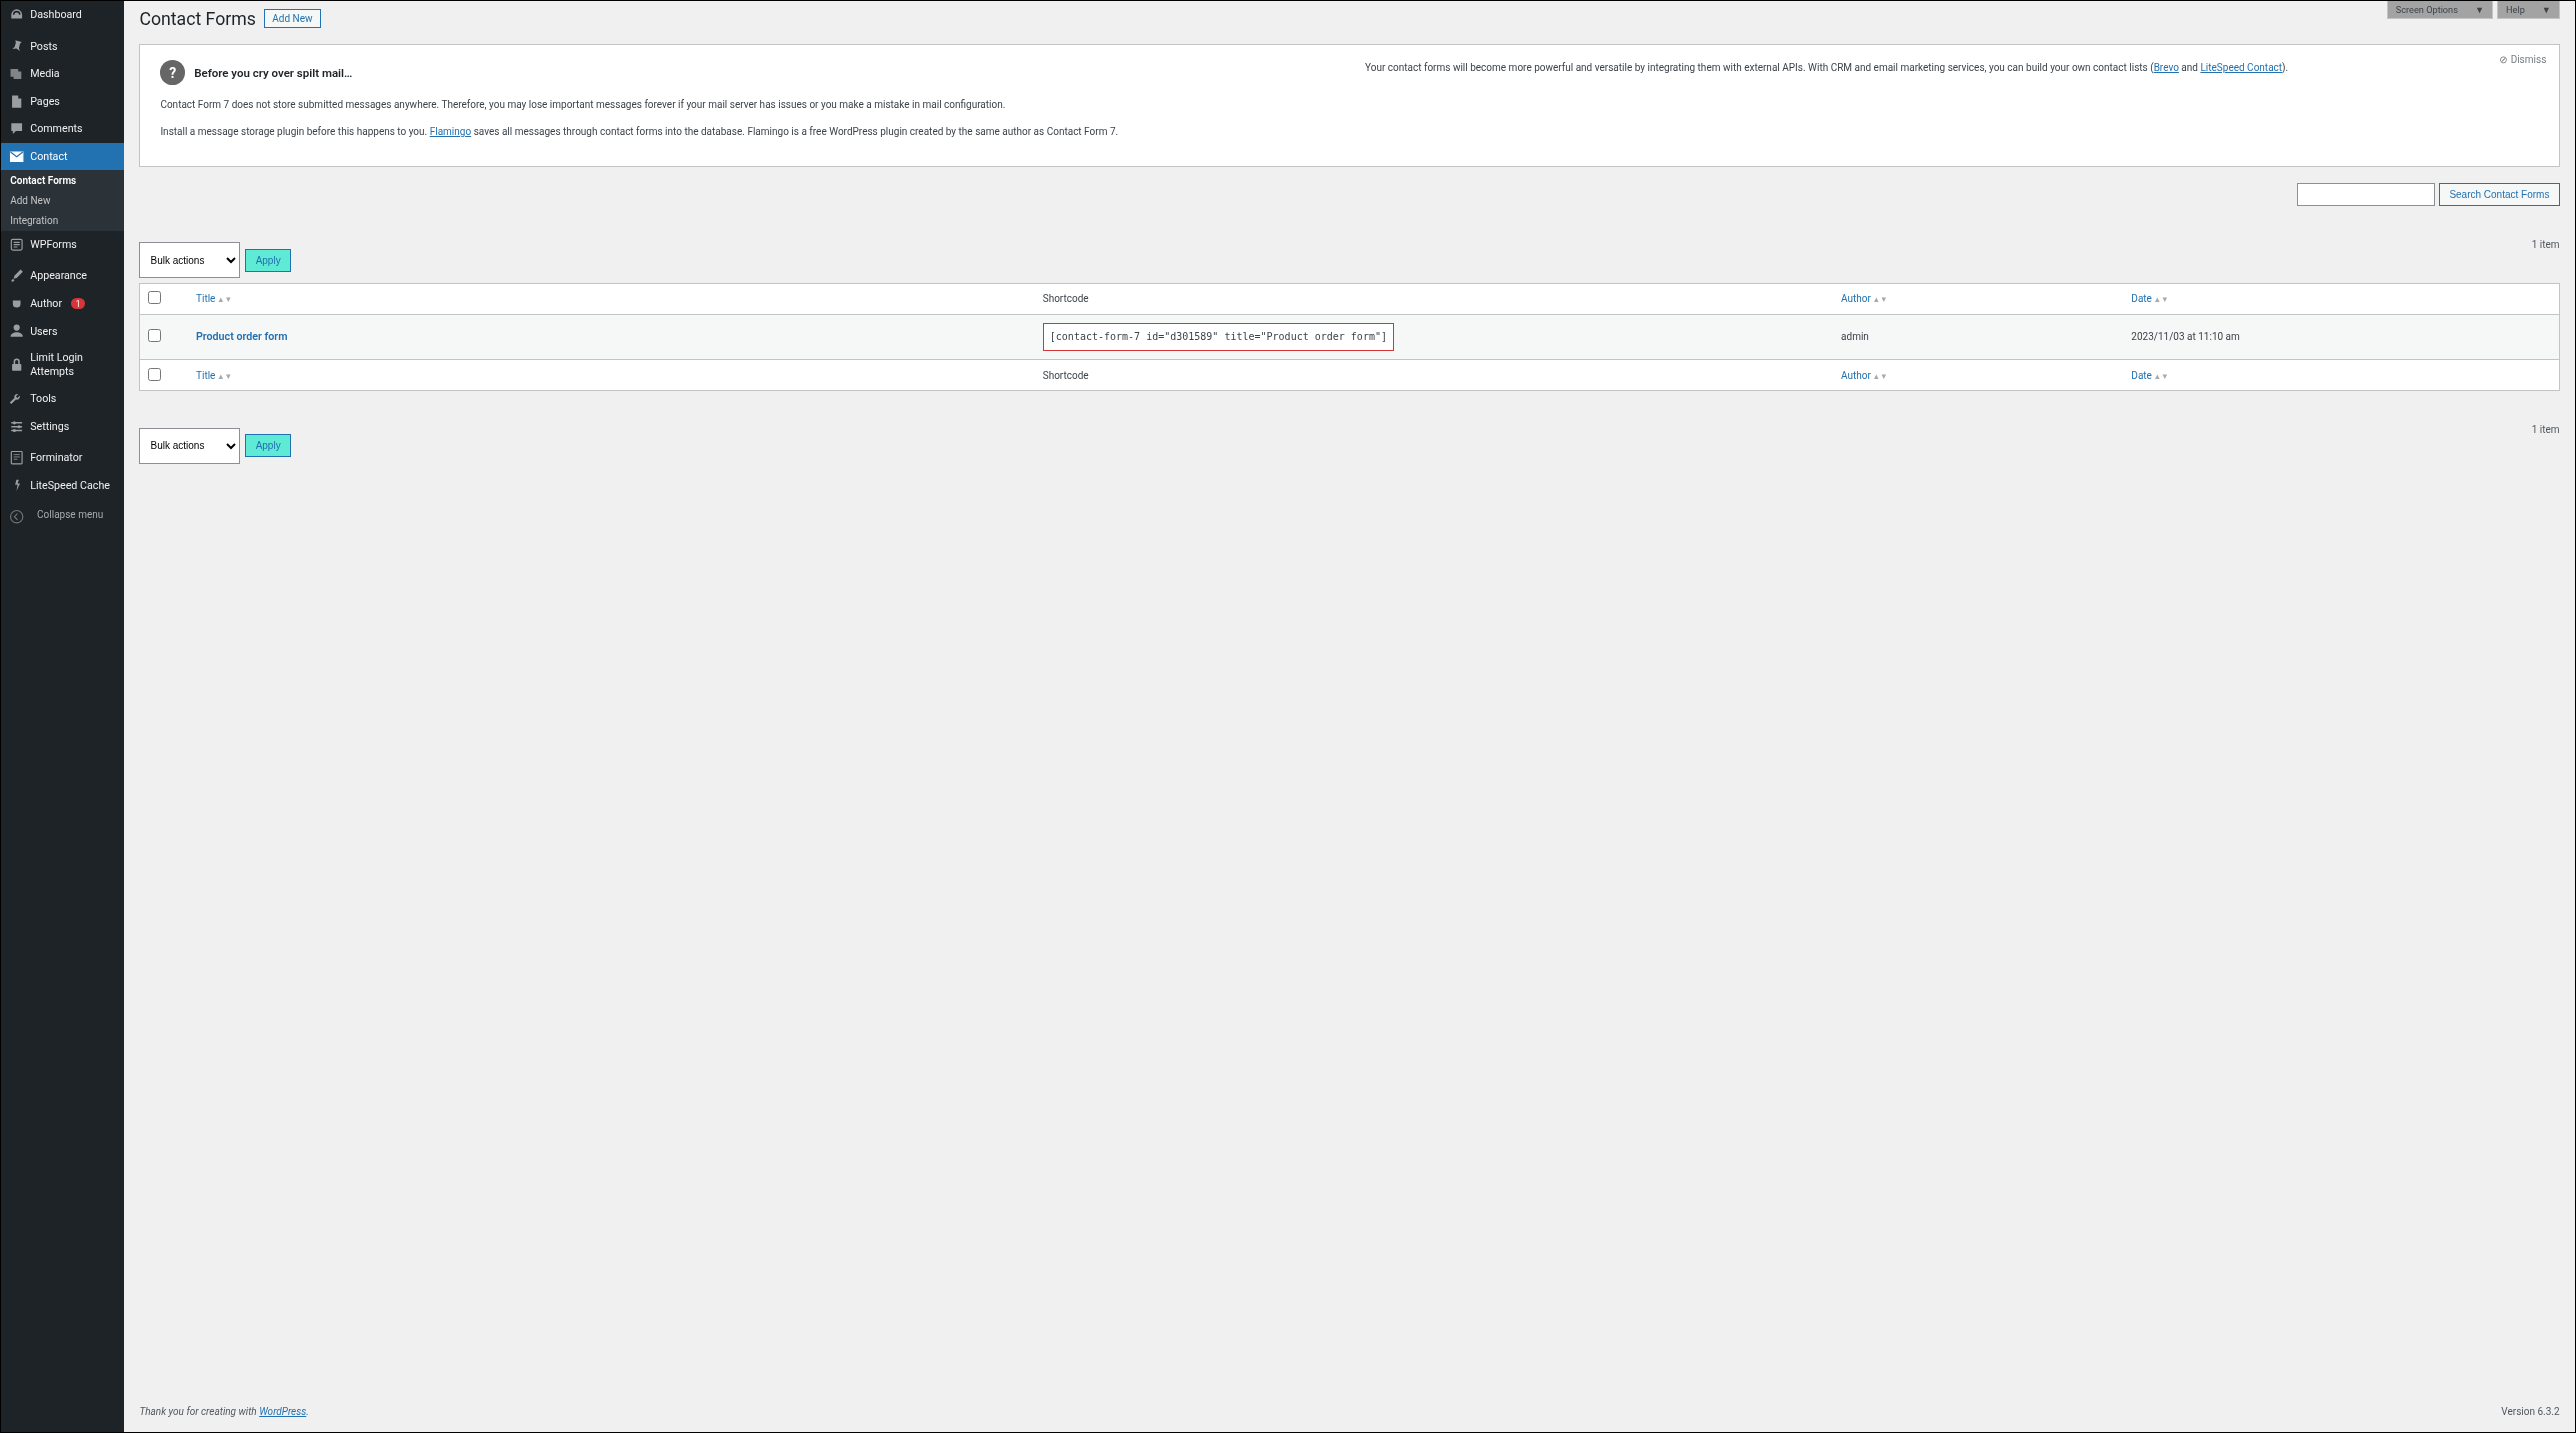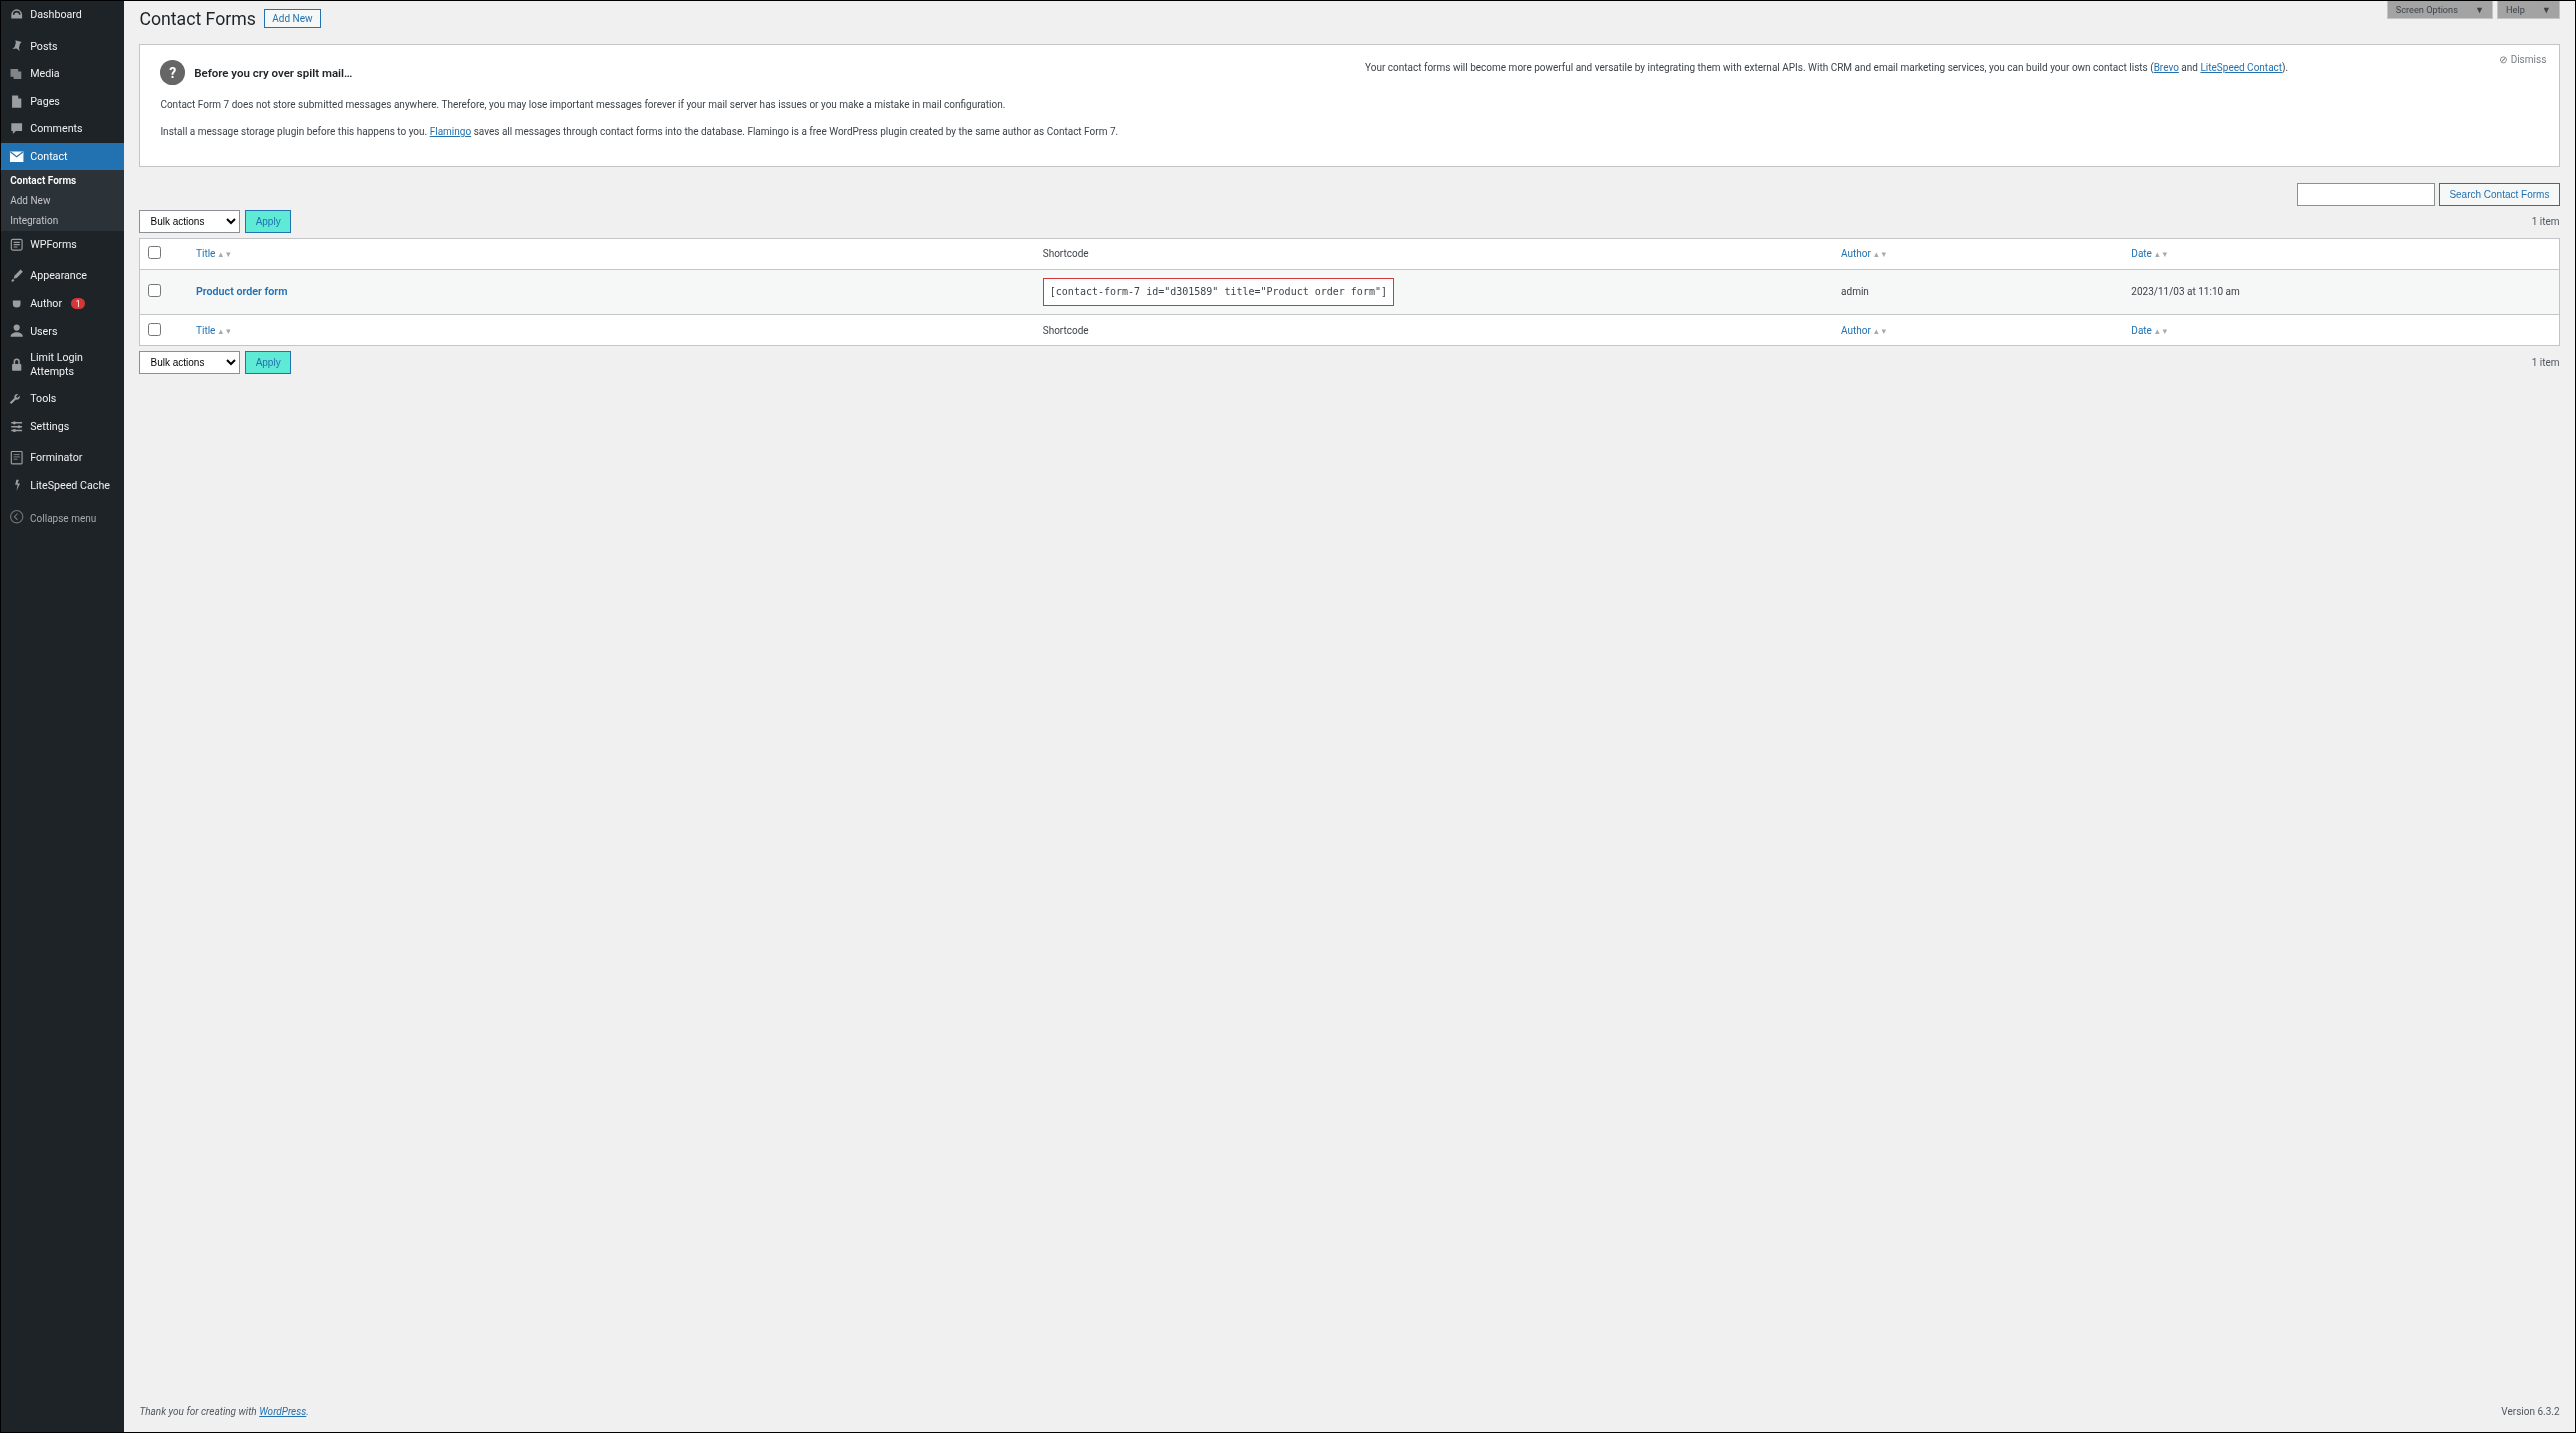--- a/index.html
+++ b/index.html
@@ -11,21 +11,21 @@
 .menu-item { display: flex; align-items: center; gap: 6.1px; padding: 6.1px 7.7px; color: #f0f0f1; font-size: 10.7px; cursor: pointer; }
 .menu-item.active { background: #2271b1; color: #fff; position: relative; }
 .menu-item.active::after { content: ''; position: absolute; right: -6.1px; top: 50%; transform: translateY(-50%); border: 6.1px solid transparent; border-right-color: #f0f0f1; }
 .menu-icon { width: 15.4px; height: 15.4px; display: flex; align-items: center; justify-content: center; opacity: 0.6; }
 .menu-item.active .menu-icon { opacity: 1; }
 .submenu { background: #2c3338; }
 .submenu-item { padding: 4.6px 9.2px 4.6px 9.2px; font-size: 10px; color: #c3c4c7; cursor: pointer; }
 .submenu-item.current { color: #fff; font-weight: 600; }
 .badge { background: #d63638; color: #fff; border-radius: 7.7px; padding: 0.8px 4.6px; font-size: 8.4px; margin-left: 3.1px; }
 .sep { height: 3.8px; }
-.collapse { display: flex; align-items: flex-end; gap: 6px; padding: 6.1px 7.7px; color: #a7aaad; font-size: 10px; cursor: pointer; }
+.collapse { display: flex; align-items: flex-start; gap: 13px; padding: 6.1px 7.7px; color: #a7aaad; font-size: 10px; cursor: pointer; }
 
 .main { flex: 1; display: flex; flex-direction: column; position: relative; }
 .top-right { position: absolute; right: 15.4px; top: 0; display: flex; gap: 4.6px; }
 .top-btn { background: #a3a3a3; border: 0.8px solid #c3c4c7; border-top: none; padding: 3.1px 7.7px; font-size: 9.2px; display: flex; align-items: center; gap: 17px; cursor: pointer; }
 .content { padding: 7.7px 15.4px 0 15.4px; flex: 1; }
 .heading-row { display: flex; align-items: center; gap: 7.7px; margin-bottom: 15.4px; }
 h1 { font-size: 17.7px; font-weight: 400; color: #1d2327; }
 .add-new-btn { border: 0.8px solid #2271b1; color: #2271b1; background: #f6f7f7; padding: 3.1px 7.7px; font-size: 10px; cursor: pointer; text-decoration: none; }
 
 .notice-box { background: #fff; border: 0.8px solid #c3c4c7; padding: 15.4px 20px; margin-bottom: 15.4px; position: relative; }
@@ -36,21 +36,21 @@
 .circle-icon { width: 24.6px; height: 24.6px; border-radius: 50%; background: #666; display: flex; align-items: center; justify-content: center; color: #fff; font-weight: bold; font-size: 14px; flex-shrink:0; }
 .diamond-icon { width: 24.6px; height: 20px; background: #666; clip-path: polygon(20% 0, 80% 0, 100% 35%, 50% 100%, 0 35%); display:flex; align-items:center; justify-content:center; flex-shrink:0; position:relative; }
 .diamond-icon::after { content:'★'; color:#fff; font-size:7.7px; position:absolute; top:2.3px; }
 .col h3 { font-size: 11.5px; font-weight: 600; color: #1d2327; }
 .col p { font-size: 10px; line-height: 1.6; color: #3c434a; margin-bottom: 10.7px; }
 
 .search-row { display: flex; justify-content: flex-end; gap: 4.6px; margin-bottom: 4.6px; }
 .search-input { border: 0.8px solid #8c8f94; padding: 2.3px 6.1px; width: 138px; height: 23px; }
 .search-btn { border: 0.8px solid #2271b1; color: #2271b1; background: #f6f7f7; padding: 0 9.2px; height: 23px; cursor: pointer; font-size:10px; }
 .tablenav { display: flex; justify-content: space-between; align-items: center; margin: 4.6px 0; }
-.bulk-sel { border: 0.8px solid #8c8f94; padding: 0 18.4px 0 6.1px; height: 23px; background: #fff; font-size:10px; }
+.bulk-sel { border: 0.8px solid #8c8f94; padding: 0 18.4px 0 6.1px; height: 36px; background: #fff; font-size:10px;margin-top:32px; }
 .apply-btn { border: 0.8px solid #2271b1; color: #2271b1; background: #5eead4; padding: 0 9.2px; height: 23px; cursor: pointer; font-size:10px; margin-left: 3.1px; }
 .count-text { font-size: 10px; color: #50575e; }
 
 .list-table { width: 100%; border-collapse: collapse; background: #fff; border: 0.8px solid #c3c4c7; }
 .list-table th, .list-table td { text-align: left; padding: 7.7px 7.7px; vertical-align: middle; }
 .list-table thead th, .list-table tfoot th { font-weight: 400; font-size: 10px; border-bottom: 0.8px solid #c3c4c7; }
 .list-table tfoot th { border-top: 0.8px solid #c3c4c7; border-bottom: none; }
 .list-table tbody tr { background: #f6f7f7; }
 .col-cb { width: 23px; }
 .col-title { width: 35%; }

